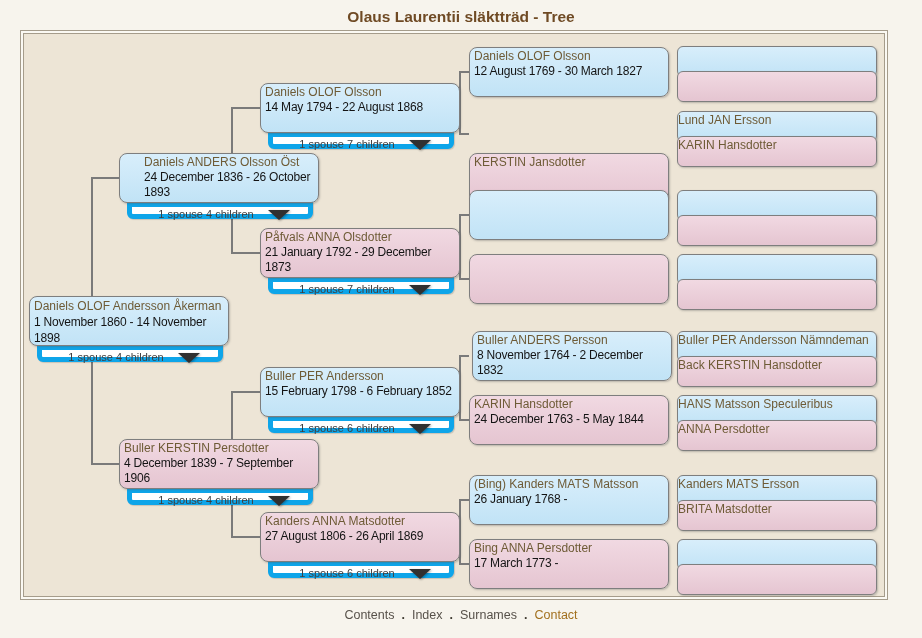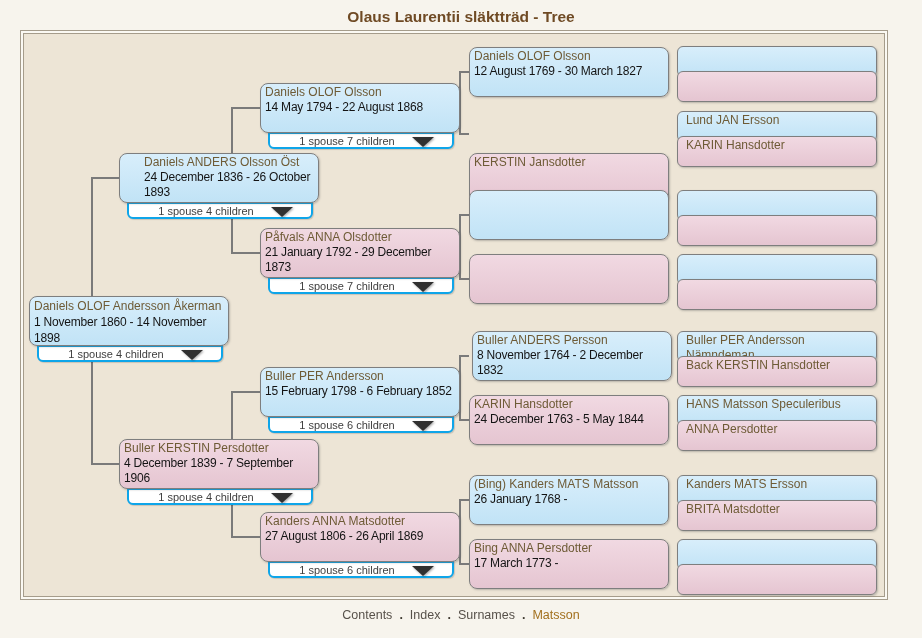--- a/index.html
+++ b/index.html
@@ -27,28 +27,28 @@
   .pbox{
     position:absolute;width:200px;height:50px;box-sizing:border-box;
     border:1.5px solid #7e7e7e;border-radius:8px;
     padding:1px 4px;font-size:12px;line-height:15px;overflow:hidden;
     z-index:3;box-shadow:1px 1px 2px rgba(90,90,90,.35);
   }
   .male{background:linear-gradient(180deg,#d8eefb,#c1e3f6);}
   .female{background:linear-gradient(180deg,#f1d9e2,#e5c5d1);}
   .pname{display:block;color:#6e5b36;}
   .pdates{display:block;color:#141414;letter-spacing:-0.2px;}
-  .small{height:31px;border-radius:6px;padding:1px 8px;}
+  .small{height:31px;border-radius:6px;padding:1px 0;}
   .g1box{overflow:visible;line-height:16px;}
   .g1box .pname{font-weight:normal;}
 
   
   .expander{
     position:absolute;width:186px;height:17px;box-sizing:border-box;
-    background:#ffffff;border:2px solid #0ea5e9;border-radius:0 0 6px 6px;
+    background:#ffffff;border:5px solid #0ea5e9;border-radius:0 0 6px 6px;
     z-index:2;font-size:11px;line-height:14px;color:#3e3e3e;
     text-align:center;padding-right:28px;box-shadow:1px 1px 1px rgba(0,0,0,.15);
   }
   .tri{
     position:absolute;right:18px;top:3px;width:0;height:0;
     border-left:11px solid transparent;border-right:11px solid transparent;
     border-top:10px solid #303030;
     filter:drop-shadow(1px 1px 1px rgba(0,0,0,.35));
   }
 
@@ -242,14 +242,14 @@
         <span class="pname">BRITA Matsdotter</span>
       </div>
       <div class="pbox male small b-g5o"></div>
       <div class="pbox female small b-g5p"></div>
 
     </div>
   </div>
 </div>
 
 <div class="footer">
-  <a>Contents</a><span class="sep">.</span><a>Index</a><span class="sep">.</span><a>Surnames</a><span class="sep">.</span><a class="contact">Matsson</a>
+  <a>Contents</a><span class="sep">.</span><a>Index</a><span class="sep">.</span><a>Surnames</a><span class="sep">.</span><a class="contact">Contact</a>
 </div>
 
 </body></html>

